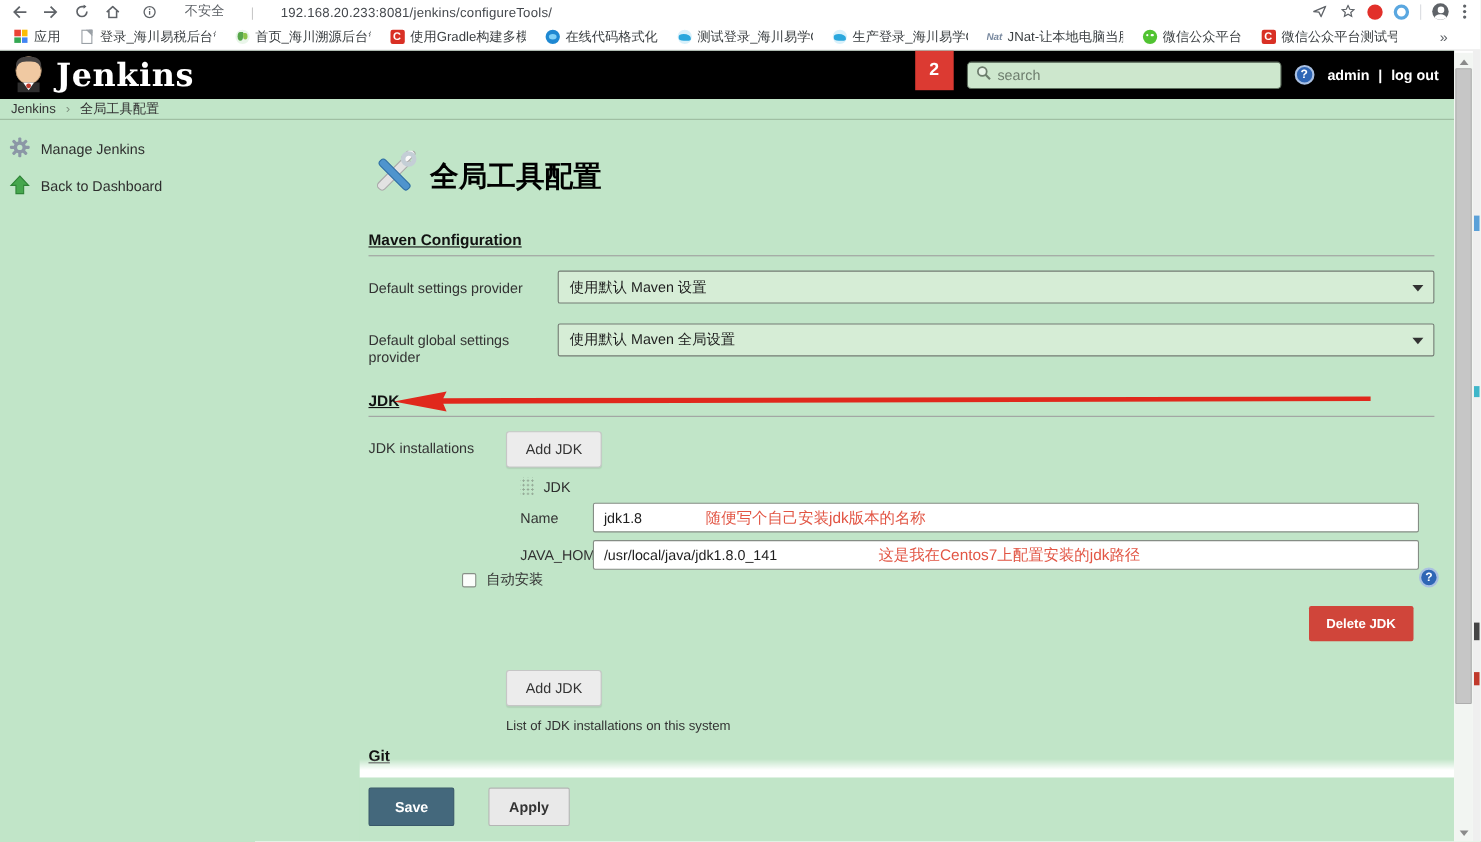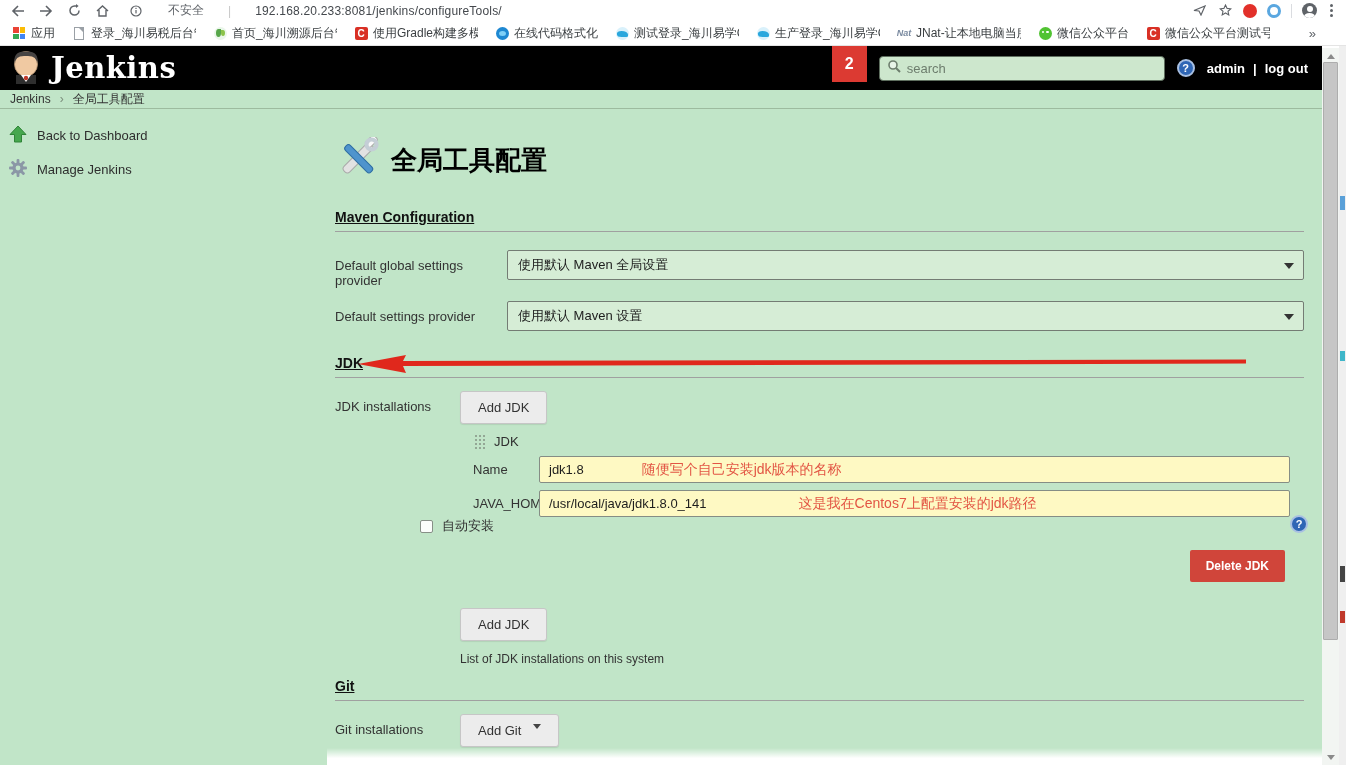--- a/index.html
+++ b/index.html
@@ -80,21 +80,21 @@
   .select { flex:1; height:30px; background:#d6edd6; border:1px solid #747c74; border-radius:2px; display:flex; align-items:center; padding:0 26px 0 10px; font-size:13px; color:#1d1d1d; position:relative; cursor:pointer; }
   .select::after { content:""; position:absolute; right:9px; top:12px; border:5px solid transparent; border-top:6px solid #333; }
 
   .jdk-controls { flex:1; }
   .btn { display:inline-block; background:#ececec; border:1px solid #c6c6c6; border-radius:3px; padding:8px 17px; font-size:13px; color:#333; cursor:pointer; box-shadow:0 1px 1px rgba(0,0,0,.08); }
   .jdk-item { margin-top:9px; padding-left:13px; }
   .jdk-head { display:flex; align-items:center; gap:8px; font-size:13px; color:#2e2e2e; }
   .handle { width:13px; height:16px; background-image:radial-gradient(#93a795 1px, transparent 1.1px); background-size:4px 4px; background-position:1px 1px; }
   .field-row { display:flex; margin-top:7px; }
   .fldlabel { width:66px; flex-shrink:0; font-size:13px; color:#333; padding-top:6px; }
-  .tfield { flex:1; height:27px; border:1px solid #858d85; border-radius:2px; background:#fef9c3; display:flex; align-items:center; padding:0 9px; font-size:13px; color:#1d1d1d; margin-right:14px; cursor:text; }
+  .tfield { flex:1; height:27px; border:1px solid #858d85; border-radius:2px; background:#ffffff; display:flex; align-items:center; padding:0 9px; font-size:13px; color:#1d1d1d; margin-right:14px; cursor:text; }
   .note { color:#e25544; font-size:14px; white-space:nowrap; }
   .note-a { margin-left:58px; }
   .note-b { margin-left:92px; }
   .cb-row { display:flex; align-items:center; gap:9px; margin-left:-40px; font-size:13px; color:#333; position:relative; }
   .checkbox { width:13px; height:13px; border:1px solid #878f87; background:#fbfdfb; border-radius:2px; cursor:pointer; }
   .cb-help { position:absolute; right:-4px; top:-2px; }
   .del-row { display:flex; justify-content:flex-end; margin-top:15px; margin-right:19px; }
   .btn-danger { background:#d0453a; color:#fff; font-weight:bold; font-size:12px; padding:9px 16px; border:none; border-radius:2px; cursor:pointer; }
   .btn-add-bottom { margin-top:26px; }
   .hint { font-size:12px; color:#333; margin-top:11px; }
@@ -284,68 +284,68 @@
       <span class="crumb-sep">›</span>
       <span>全局工具配置</span>
     </div>
 
     <div class="bodyarea">
 
       <div class="sidebar">
         <div class="side-item">
           <span>
             <svg width="20" height="20" viewBox="0 0 20 20">
-                <polygon points="10,2 18,10.5 13.5,10.5 13.5,18 6.5,18 6.5,10.5 2,10.5" fill="#46a74e" stroke="#2f8437" stroke-width="1"></polygon>
-              </svg>
-          </span>
-          <span>Back to Dashboard</span>
-        </div>
-        <div class="side-item">
-          <span>
-            <svg width="20" height="20" viewBox="0 0 20 20">
               <g fill="#8b97a6">
                 <rect x="8.6" y="1" width="2.8" height="18" rx="1"></rect>
                 <rect x="8.6" y="1" width="2.8" height="18" rx="1" transform="rotate(45 10 10)"></rect>
                 <rect x="8.6" y="1" width="2.8" height="18" rx="1" transform="rotate(90 10 10)"></rect>
                 <rect x="8.6" y="1" width="2.8" height="18" rx="1" transform="rotate(135 10 10)"></rect>
                 <circle cx="10" cy="10" r="5.6"></circle>
               </g>
               <circle cx="10" cy="10" r="2.4" fill="#c1e5c8"></circle>
             </svg>
           </span>
           <span>Manage Jenkins</span>
         </div>
+        <div class="side-item">
+          <span>
+            <svg width="20" height="20" viewBox="0 0 20 20">
+                <polygon points="10,2 18,10.5 13.5,10.5 13.5,18 6.5,18 6.5,10.5 2,10.5" fill="#46a74e" stroke="#2f8437" stroke-width="1"></polygon>
+              </svg>
+          </span>
+          <span>Back to Dashboard</span>
+        </div>
       </div>
 
       <div class="content">
 
         <div class="page-title">
           <span>
             <svg width="46" height="42" viewBox="0 0 46 42">
               <rect x="19" y="2" width="8" height="38" rx="3.5" transform="rotate(45 23 21)" fill="#e2e2e2" stroke="#a9a9a9"></rect>
               <rect x="33" y="-2" width="7" height="12" rx="2" transform="rotate(45 36 4)" fill="#fafafa" stroke="#a9a9a9"></rect>
               <rect x="19.5" y="4" width="7" height="36" rx="3" transform="rotate(-45 23 21)" fill="#4f94cd" stroke="#2d6da3"></rect>
               <circle cx="36.5" cy="7.5" r="5" fill="none" stroke="#c4ced6" stroke-width="4.2"></circle>
               <rect x="28" y="2" width="9" height="8" fill="#4f94cd" transform="rotate(-45 32 6)" opacity="0"></rect>
             </svg>
           </span>
           <h1>全局工具配置</h1>
         </div>
 
         <div class="section-h">Maven Configuration</div>
+        <div class="form-row">
+          <div class="flabel">Default settings provider</div>
+          <div class="select">
+            <span>使用默认 Maven 设置</span>
+          </div>
+        </div>
         <div class="form-row" style="margin-top:18px">
           <div class="flabel">Default global settings provider</div>
           <div class="select">
             <span>使用默认 Maven 全局设置</span>
-          </div>
-        </div>
-        <div class="form-row">
-          <div class="flabel">Default settings provider</div>
-          <div class="select">
-            <span>使用默认 Maven 设置</span>
           </div>
         </div>
 
         <div class="section-h" style="margin-top:24px">
           <span>JDK</span>
           <svg class="arrow-svg" viewBox="0 0 890 20" preserveAspectRatio="none">
             <polygon points="0,10 48,1 45,7 888,5.5 888,9.5 45,12 48,19" fill="#e0281c"></polygon>
           </svg>
         </div>
 
@@ -399,20 +399,24 @@
           <div>
             <span class="btn"><span>Add Git</span><span class="caret"></span></span>
           </div>
         </div>
 
       </div>
     </div>
 
     <div class="sticker">
       <div class="fade"></div>
+      <div class="btnbar">
+        <button class="btn-save">Save</button>
+        <button class="btn-apply">Apply</button>
+      </div>
     </div>
   </div>
 
   <div class="scrollbar">
     <div class="sb-btn sb-up">
         <span class="tri-up"></span>
       </div>
     <div class="sb-thumb"></div>
     <div class="sb-btn sb-down">
         <span class="tri-down"></span>

